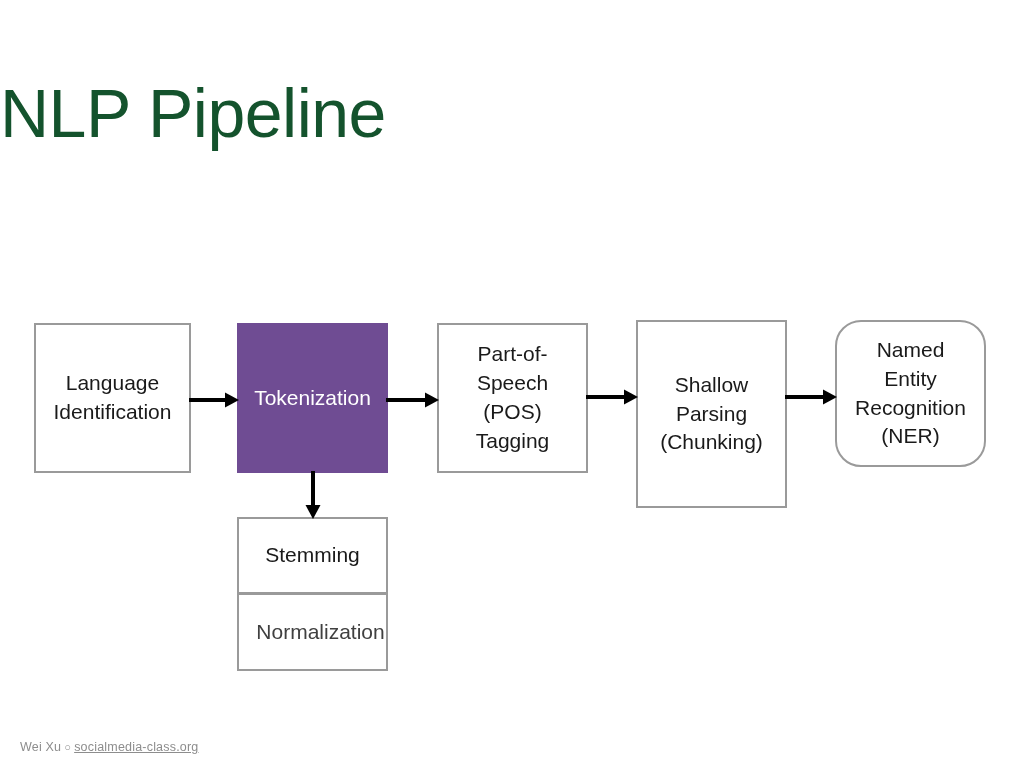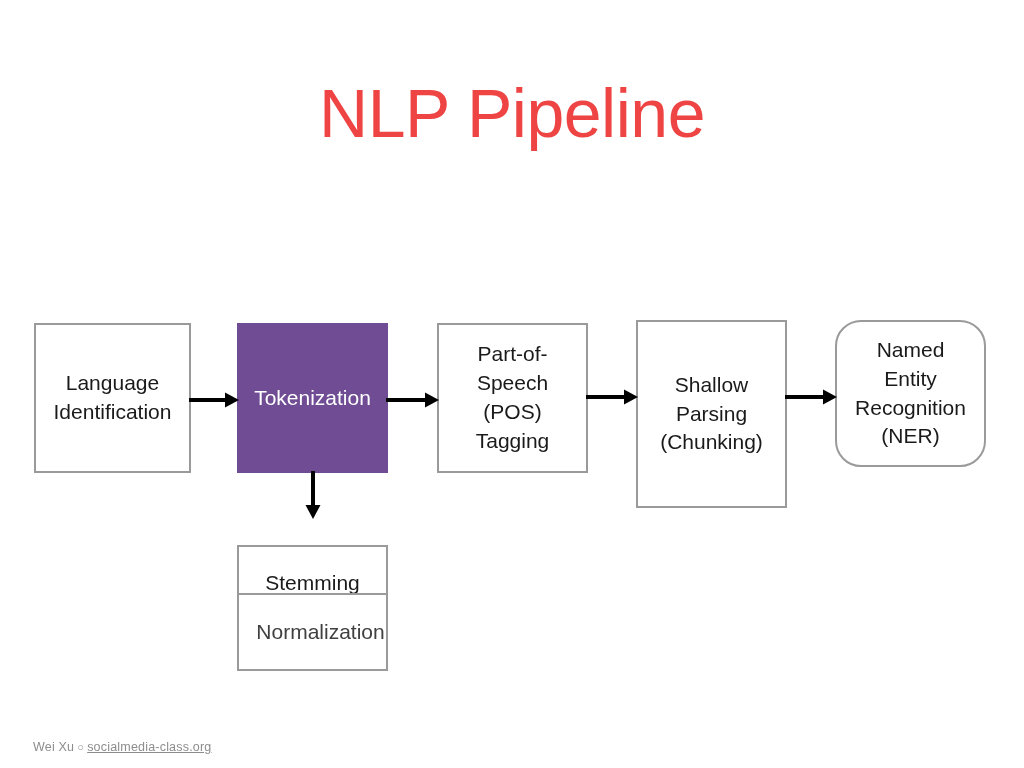--- a/index.html
+++ b/index.html
@@ -24,25 +24,25 @@
     height: 768px;
     background: #ffffff;
   }
 
   
   #slide-title {
     position: absolute;
     left: 0;
     top: 78px;
     width: 1024px;
-    text-align: center;
+    text-align: left;
     font-size: 68px;
     font-weight: 300;
     letter-spacing: -0.5px;
-    color: #ef4444;
+    color: #14532d;
     line-height: 1.05;
     white-space: nowrap;
   }
 
   
   .node {
     position: absolute;
     box-sizing: border-box;
     border: 2px solid #9a9a9a;
     background: #ffffff;
@@ -60,21 +60,21 @@
     border: none;
     color: #ffffff;
   }
 
   
   #node-language      { left: 34px;  top: 323px; width: 157px; height: 150px; }
   #node-tokenization  { left: 237px; top: 323px; width: 151px; height: 150px; }
   #node-pos           { left: 437px; top: 323px; width: 151px; height: 150px; }
   #node-chunking      { left: 636px; top: 320px; width: 151px; height: 188px; }
   #node-ner           { left: 835px; top: 320px; width: 151px; height: 147px; }
-  #node-stemming      { left: 237px; top: 517px; width: 151px; height: 77px; margin-top: 28px; }
+  #node-stemming      { left: 237px; top: 517px; width: 151px; height: 77px; }
   #node-normalization { left: 237px; top: 593px; width: 151px; height: 78px; }
 
   
   .arrow-h {
     position: absolute;
     height: 22px;
     display: block;
   }
   .arrow-v {
     position: absolute;
@@ -83,21 +83,21 @@
   }
   #arrow-1 { left: 189px; top: 389px; width: 50px; }
   #arrow-2 { left: 386px; top: 389px; width: 53px; }
   #arrow-3 { left: 586px; top: 386px; width: 52px; }
   #arrow-4 { left: 785px; top: 386px; width: 52px; }
   #arrow-5 { left: 302px; top: 471px; height: 48px; }
 
   
   #footer {
     position: absolute;
-    left: 33px;
+    left: 20px;
     bottom: 14px;
     font-size: 12.5px;
     color: #8d8d8d;
     letter-spacing: 0.2px;
     white-space: nowrap;
   }
   #footer .sep { margin: 0 3px; font-size: 11px; }
   #footer .site {
     text-decoration: underline;
     color: #8d8d8d;

